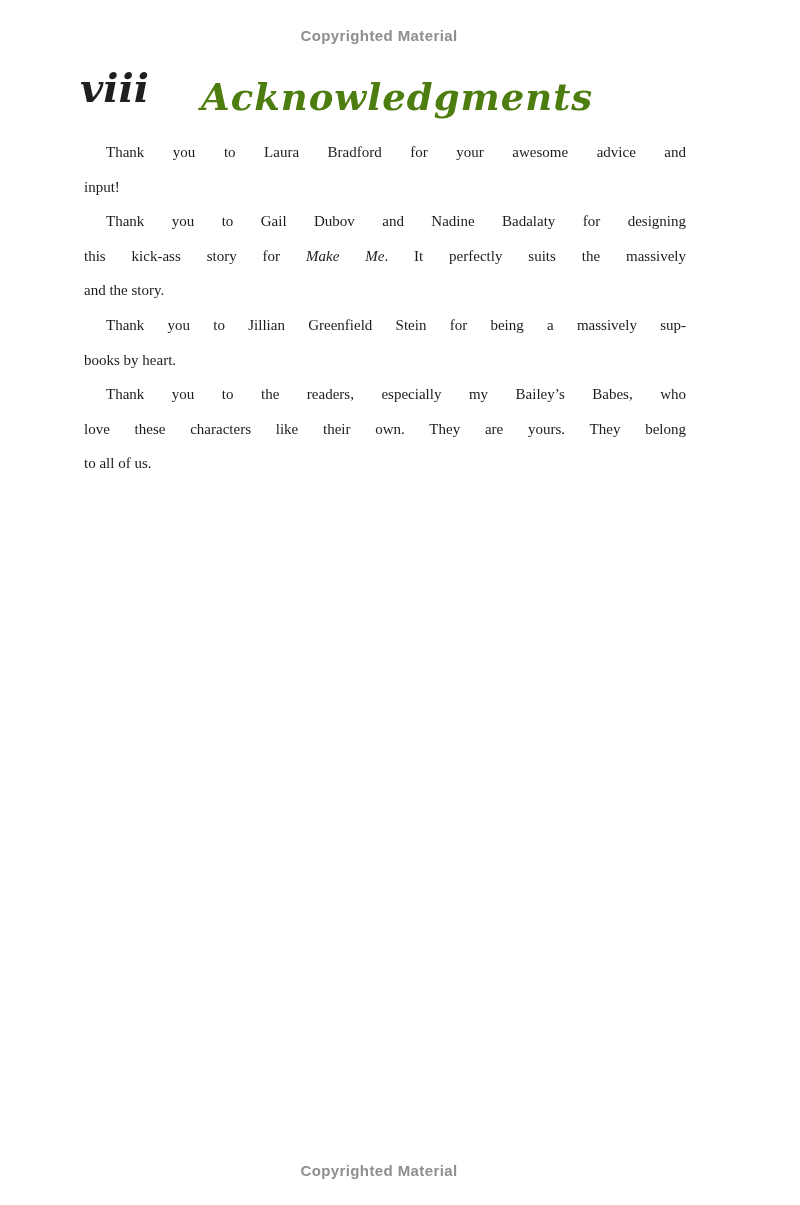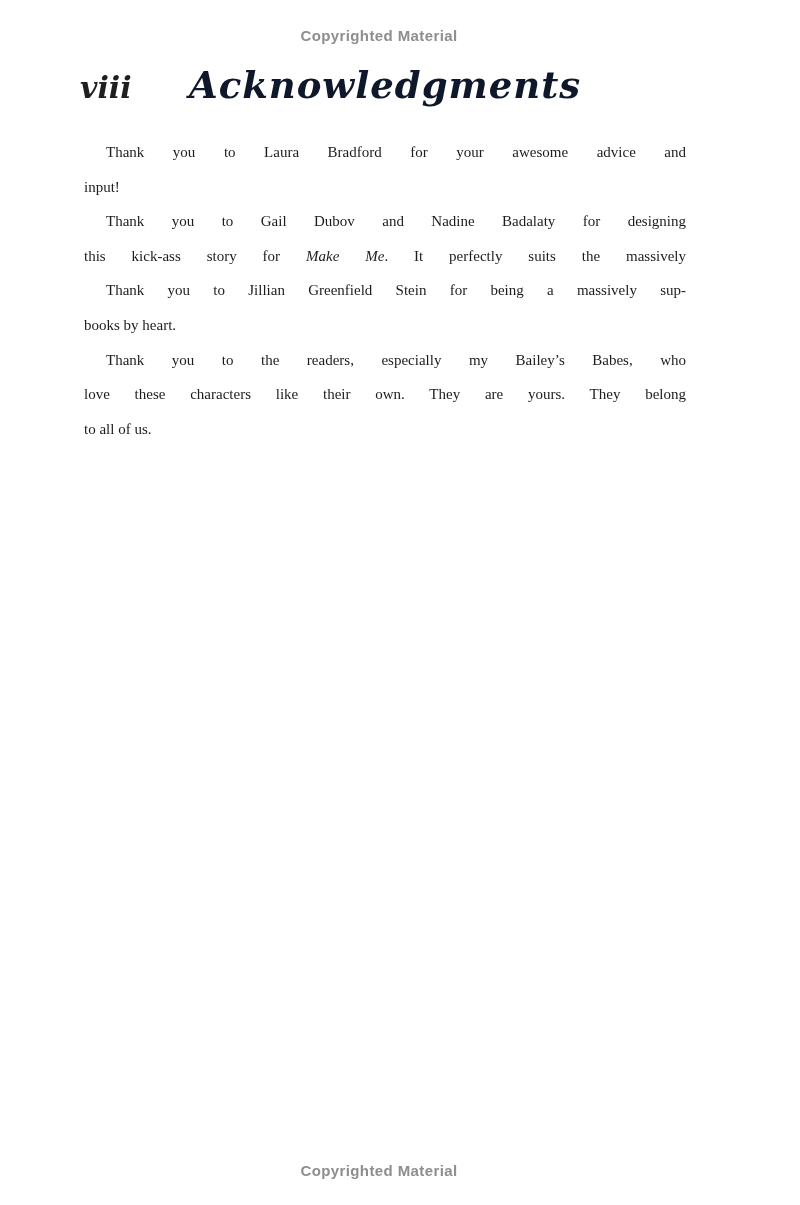--- a/index.html
+++ b/index.html
@@ -19,32 +19,32 @@
     letter-spacing: 0.4px;
     color: #8e8e8e;
   }
   .copyright.top { top: 27px; }
   .copyright.bottom { top: 1162px; }
 
   .folio {
     position: absolute; left: 80px; top: 70px;
     font-family: "DejaVu Serif", serif;
     font-style: italic; font-weight: 700;
-    font-size: 30px; line-height: 36px;
+    font-size: 40px; line-height: 36px;
     color: #1f1f1f;
   }
   .heading {
     position: absolute; left: 84px; top: 62px; width: 602px;
-    margin: 0;
+    margin: 12px;
     text-align: center;
     font-family: "DejaVu Serif", serif;
     font-style: italic; font-weight: 700;
     font-size: 37px; line-height: 46px;
     letter-spacing: 1px;
-    color: #0f172a;
+    color: #4d7c0f;
   }
 
   .bodytext {
     position: absolute; left: 84px; top: 135px; width: 602px;
     font-size: 15px;
     line-height: 34.6px;
     color: #1c1c1c;
   }
   .bodytext p { margin: 0; }
   .line { display: block; }
@@ -64,20 +64,21 @@
 <div class="bodytext">
 
   <p>
     <span class="line just ind">Thank you to Laura Bradford for your awesome advice and</span>
     <span class="line">input!</span>
   </p>
 
   <p>
     <span class="line just ind">Thank you to Gail Dubov and Nadine Badalaty for designing</span>
     <span class="line just"><span>this kick-ass story for </span><em>Make Me</em><span>. It perfectly suits the massively</span></span>
+    <span class="line">and the story.</span>
   </p>
 
   <p>
     <span class="line just ind">Thank you to Jillian Greenfield Stein for being a massively sup-</span>
     <span class="line">books by heart.</span>
   </p>
 
   <p>
     <span class="line just ind">Thank you to the readers, especially my Bailey’s Babes, who</span>
     <span class="line just">love these characters like their own. They are yours. They belong</span>

